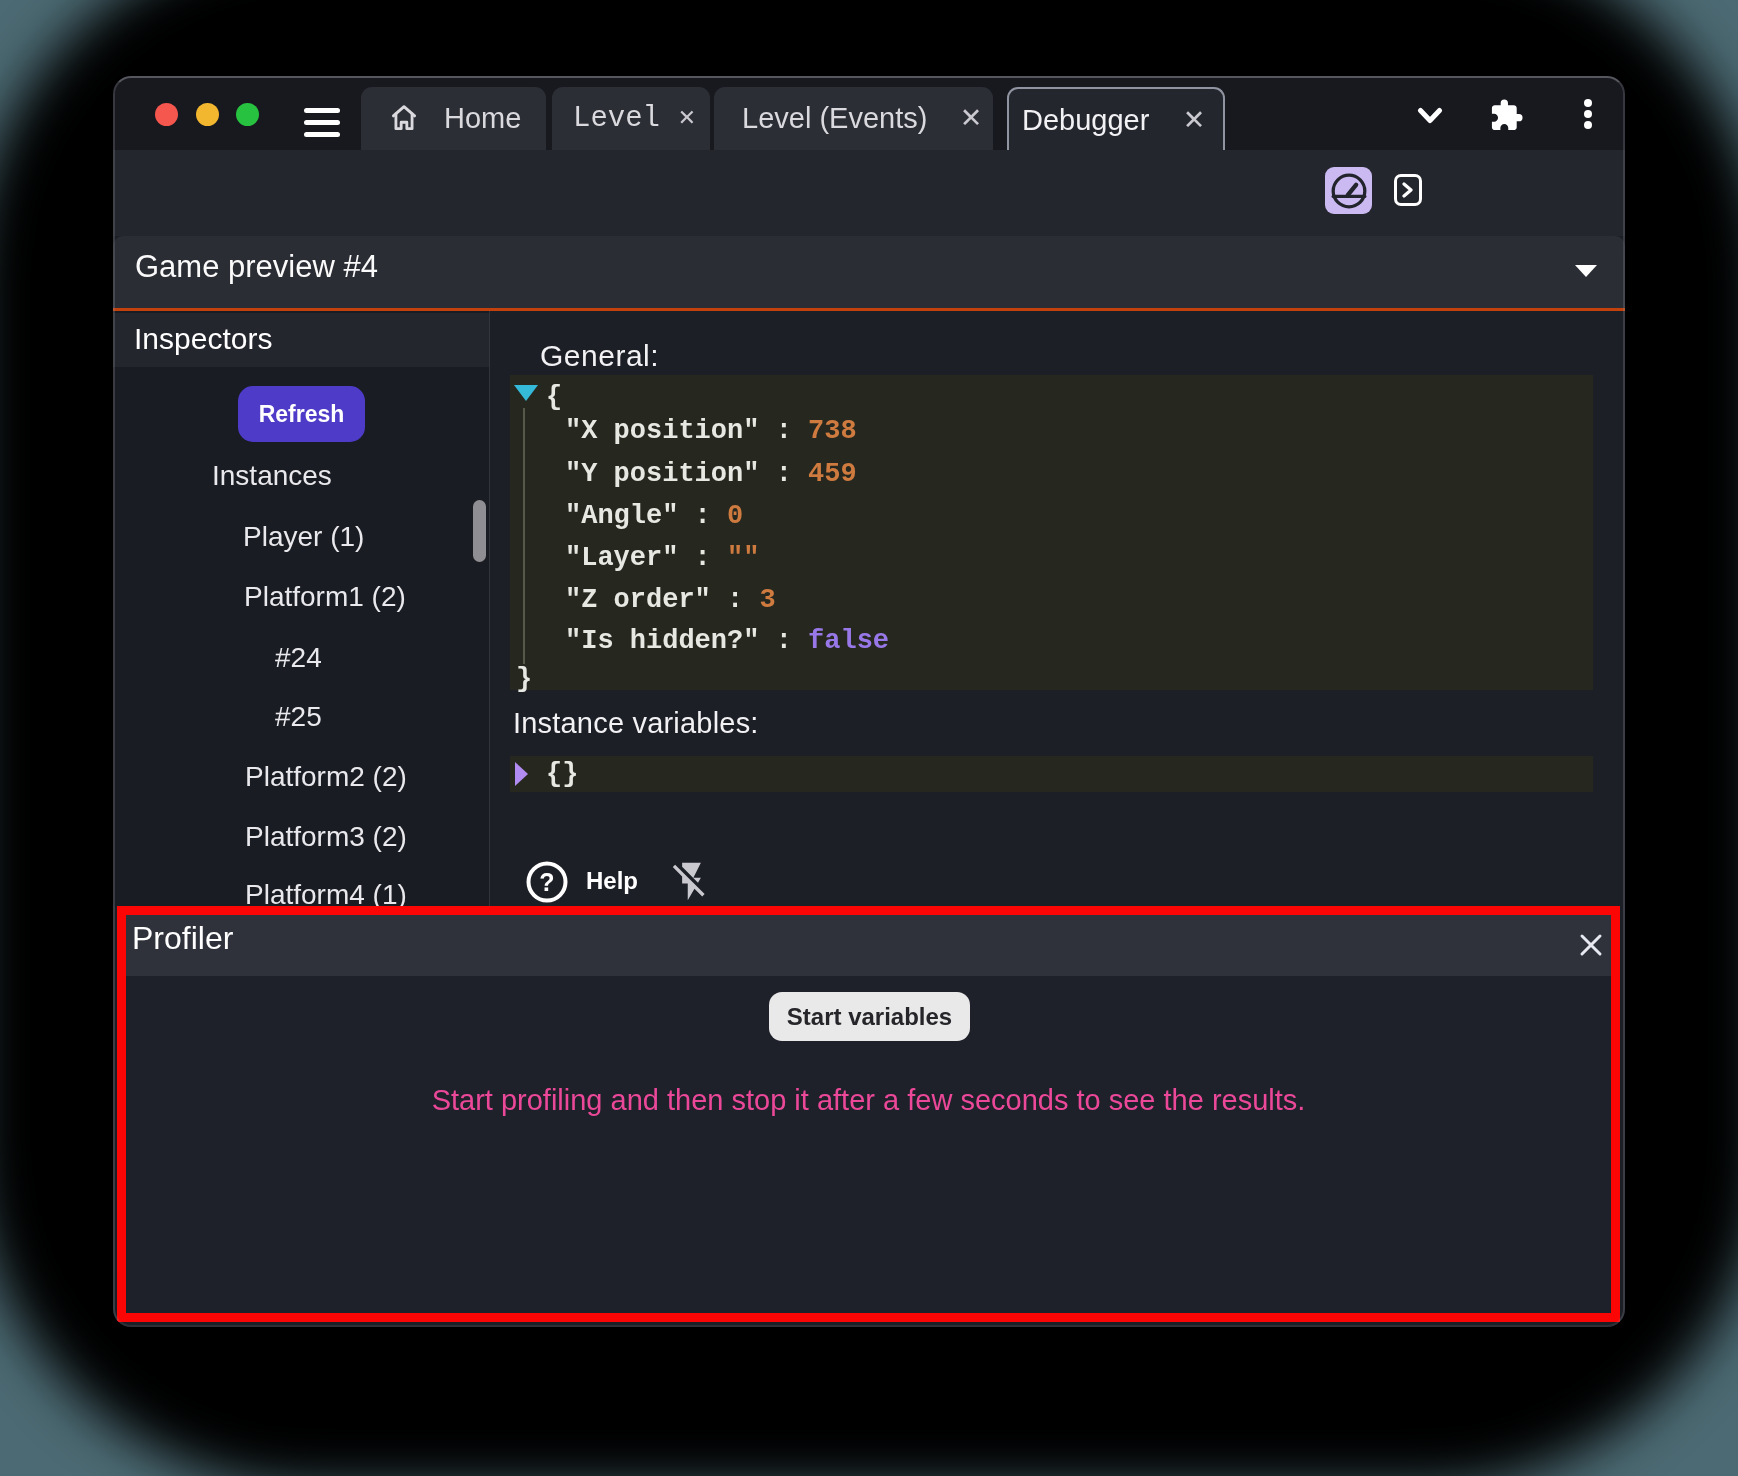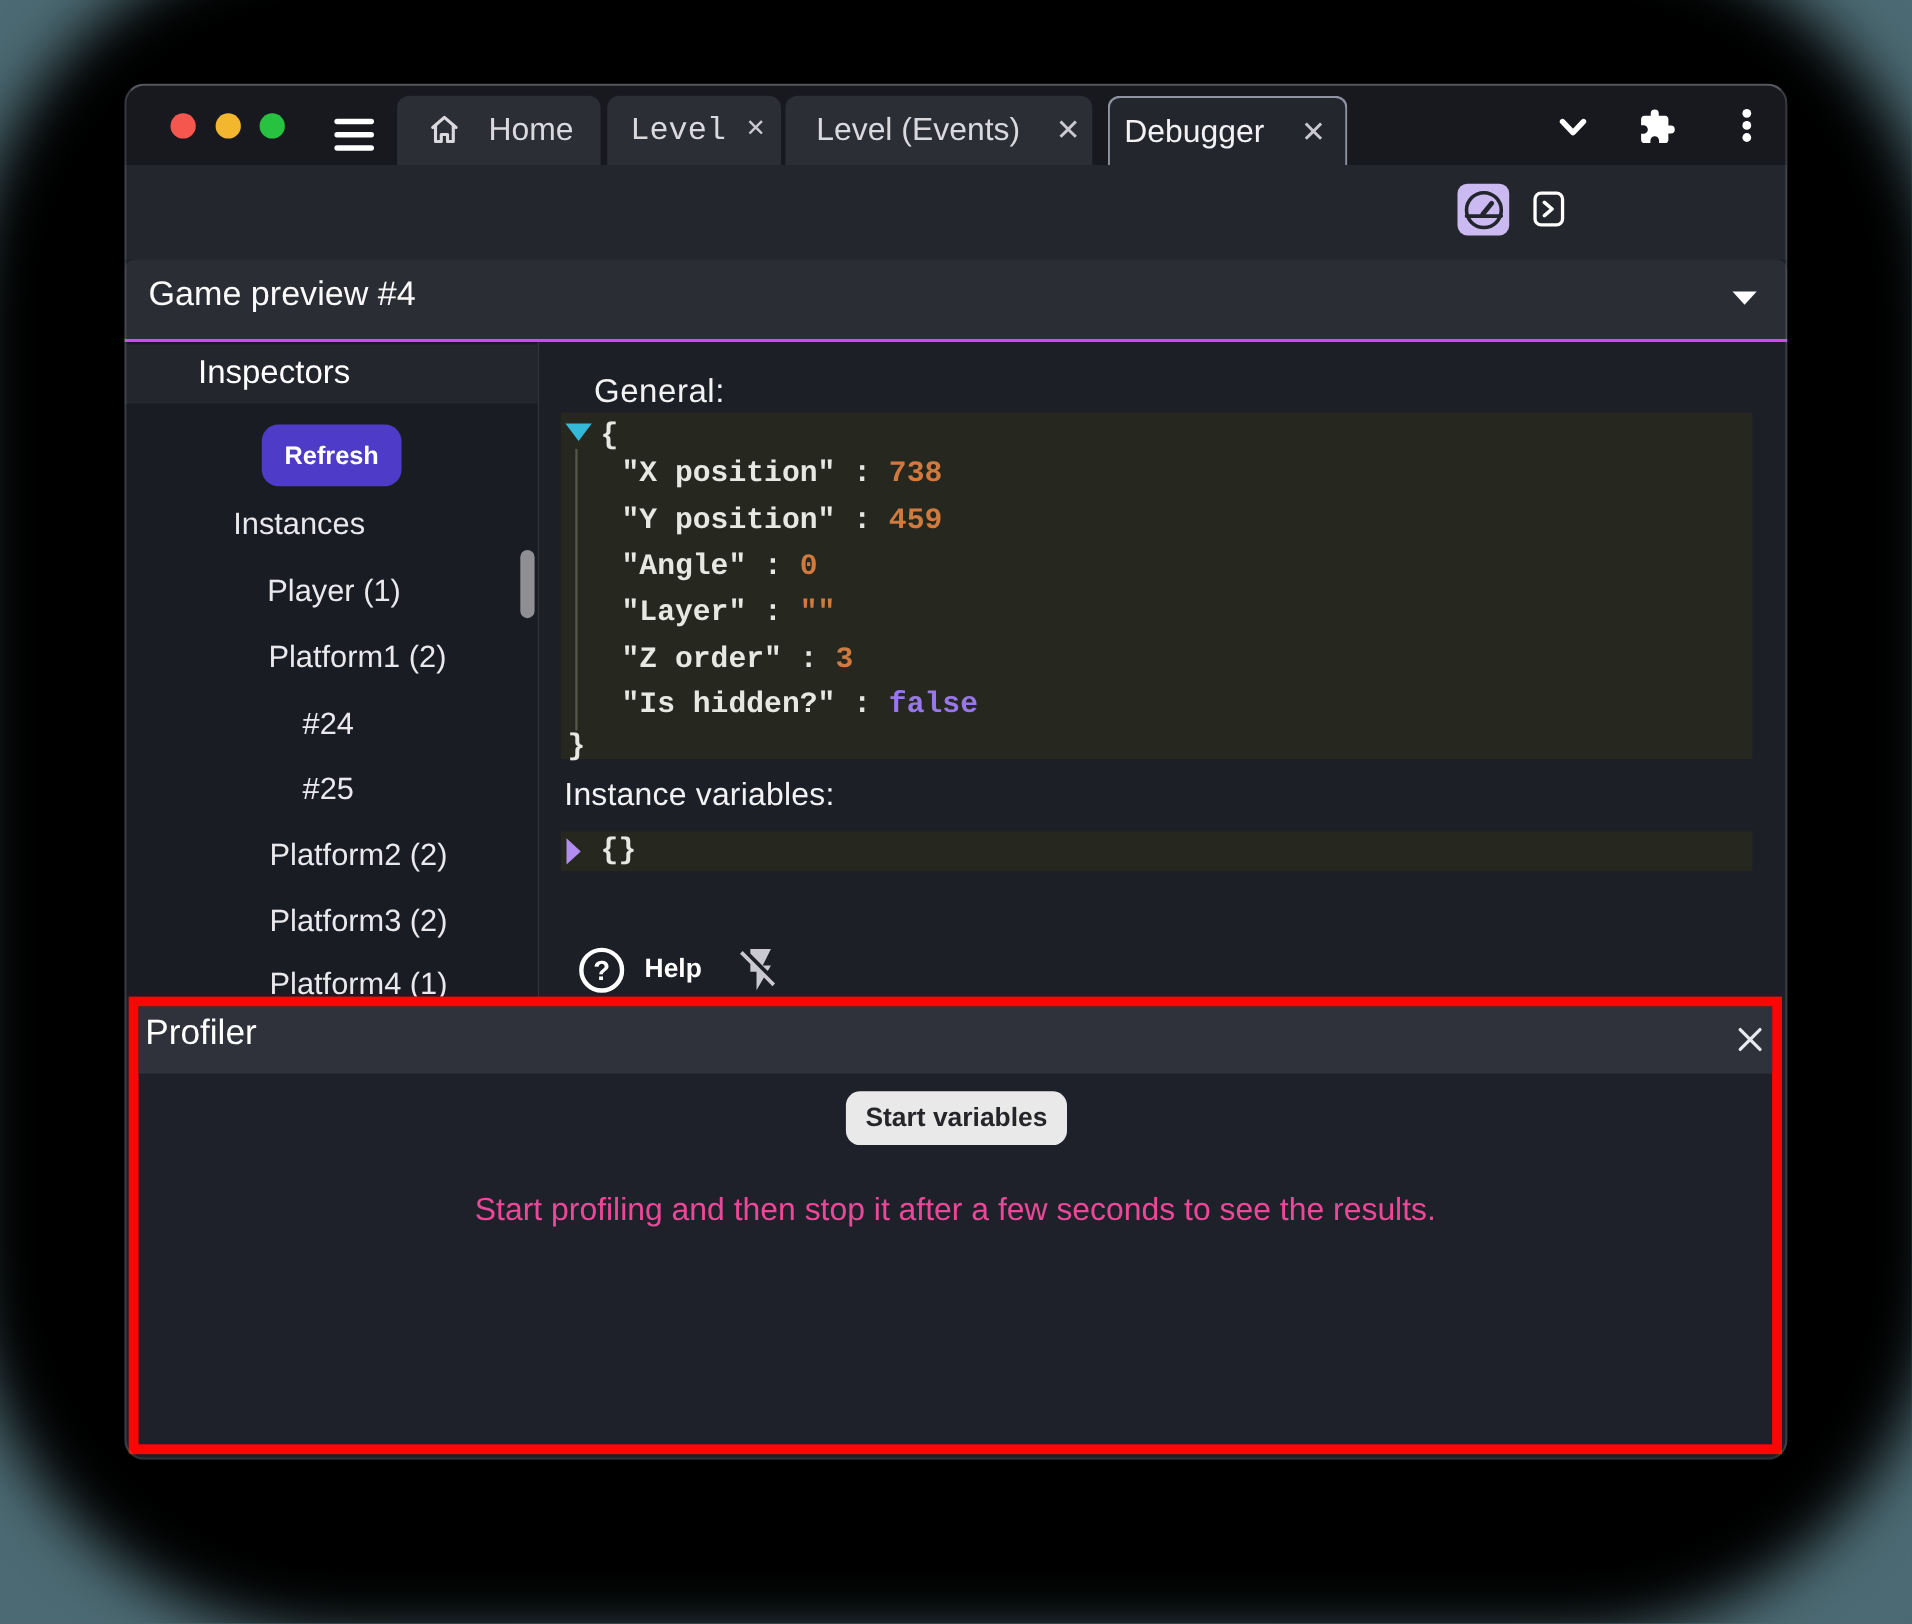--- a/index.html
+++ b/index.html
@@ -24,28 +24,28 @@
   .tabx { position:absolute; top:18px; width:26px; height:26px; color:#c9c9cf; font-size:27px; line-height:26px; text-align:center; font-weight:300;}
   #tab-debugger { background:#24262e; border:2px solid #9094a0; border-bottom:none; color:#f2f2f5; }
   
   #toolbar { position:absolute; left:0; top:74px; width:100%; height:86px; background:#24262e; }
   #btn-gauge { position:absolute; left:1212px; top:17px; width:47px; height:47px; border-radius:9px; background:#cbbaf2; }
   #btn-console { position:absolute; left:1281px; top:24px; width:28px; height:32px; border:3px solid #ffffff; border-radius:7px; }
   #btn-pause { position:absolute; left:1326px; top:8px; width:170px; height:67px; border:2px solid #8b8b93; border-radius:21px; }
   #btn-pause .bars i { position:absolute; top:21px; width:4px; height:25px; background:#efeaf8; border-radius:2px; }
   #btn-pause .ptxt { position:absolute; left:83px; top:19px; font-size:23px; font-weight:700; color:#efeaf8; }
   
-  #gamebar { position:absolute; left:0; top:160px; width:100%; height:75px; background:#2b2d35; border-bottom:3px solid #d946ef; border-radius:10px 10px 0 0; z-index:2; }
+  #gamebar { position:absolute; left:0; top:160px; width:100%; height:75px; background:#2b2d35; border-bottom:3px solid #c2410c; border-radius:10px 10px 0 0; z-index:2; }
   #gamebar .gtxt { position:absolute; left:22px; top:13px; font-size:31px; font-weight:400; color:#fafafa; }
   #gamebar .caret { position:absolute; left:1462px; top:29px; width:0; height:0; border-left:11px solid transparent; border-right:11px solid transparent; border-top:12px solid #ffffff; }
   
   #content { position:absolute; left:0; top:229px; width:100%; height:1022px; background:#1d1f27; }
   #sidebar { position:absolute; left:0; top:0; width:377px; height:601px; background:#1a1c23; border-right:1px solid #33353c; }
   #insp-head { position:absolute; left:0; top:8px; width:100%; height:54px; background:#24262e; }
-  #insp-head span { position:absolute; left:21px; top:9px; font-size:30px; color:#ffffff;margin-left:46px; }
+  #insp-head span { position:absolute; left:21px; top:9px; font-size:30px; color:#ffffff; }
   #refresh { position:absolute; left:125px; top:81px; width:127px; height:56px; border-radius:15px; background:#4e3cc9; color:#ffffff; font-size:23px; font-weight:700; text-align:center; line-height:56px; }
   .sitem { position:absolute; font-size:28px; color:#e9e9ed; white-space:nowrap; }
   #sscroll { position:absolute; left:360px; top:195px; width:13px; height:62px; border-radius:7px; background:#8e8e93; }
   #main { position:absolute; left:377px; top:0; right:0; height:100%; background:#1d1f27; }
   .seclbl { position:absolute; left:23px; font-size:30px; color:#f2f2f4; letter-spacing:0.5px; }
   .codeblock { position:absolute; left:20px; width:1083px; background:#26281f; }
   .mono { font-family:"Liberation Mono", monospace; font-size:27px; font-weight:700; color:#e8e8e3; white-space:pre; }
   .cline { position:absolute; left:0; height:36px; line-height:36px; }
   .num { color:#cf7a3f; } .str { color:#cf7a3f; } .bool { color:#9878e8; }
   #guide { position:absolute; left:13px; top:33px; width:2px; height:256px; background:#565849; }

